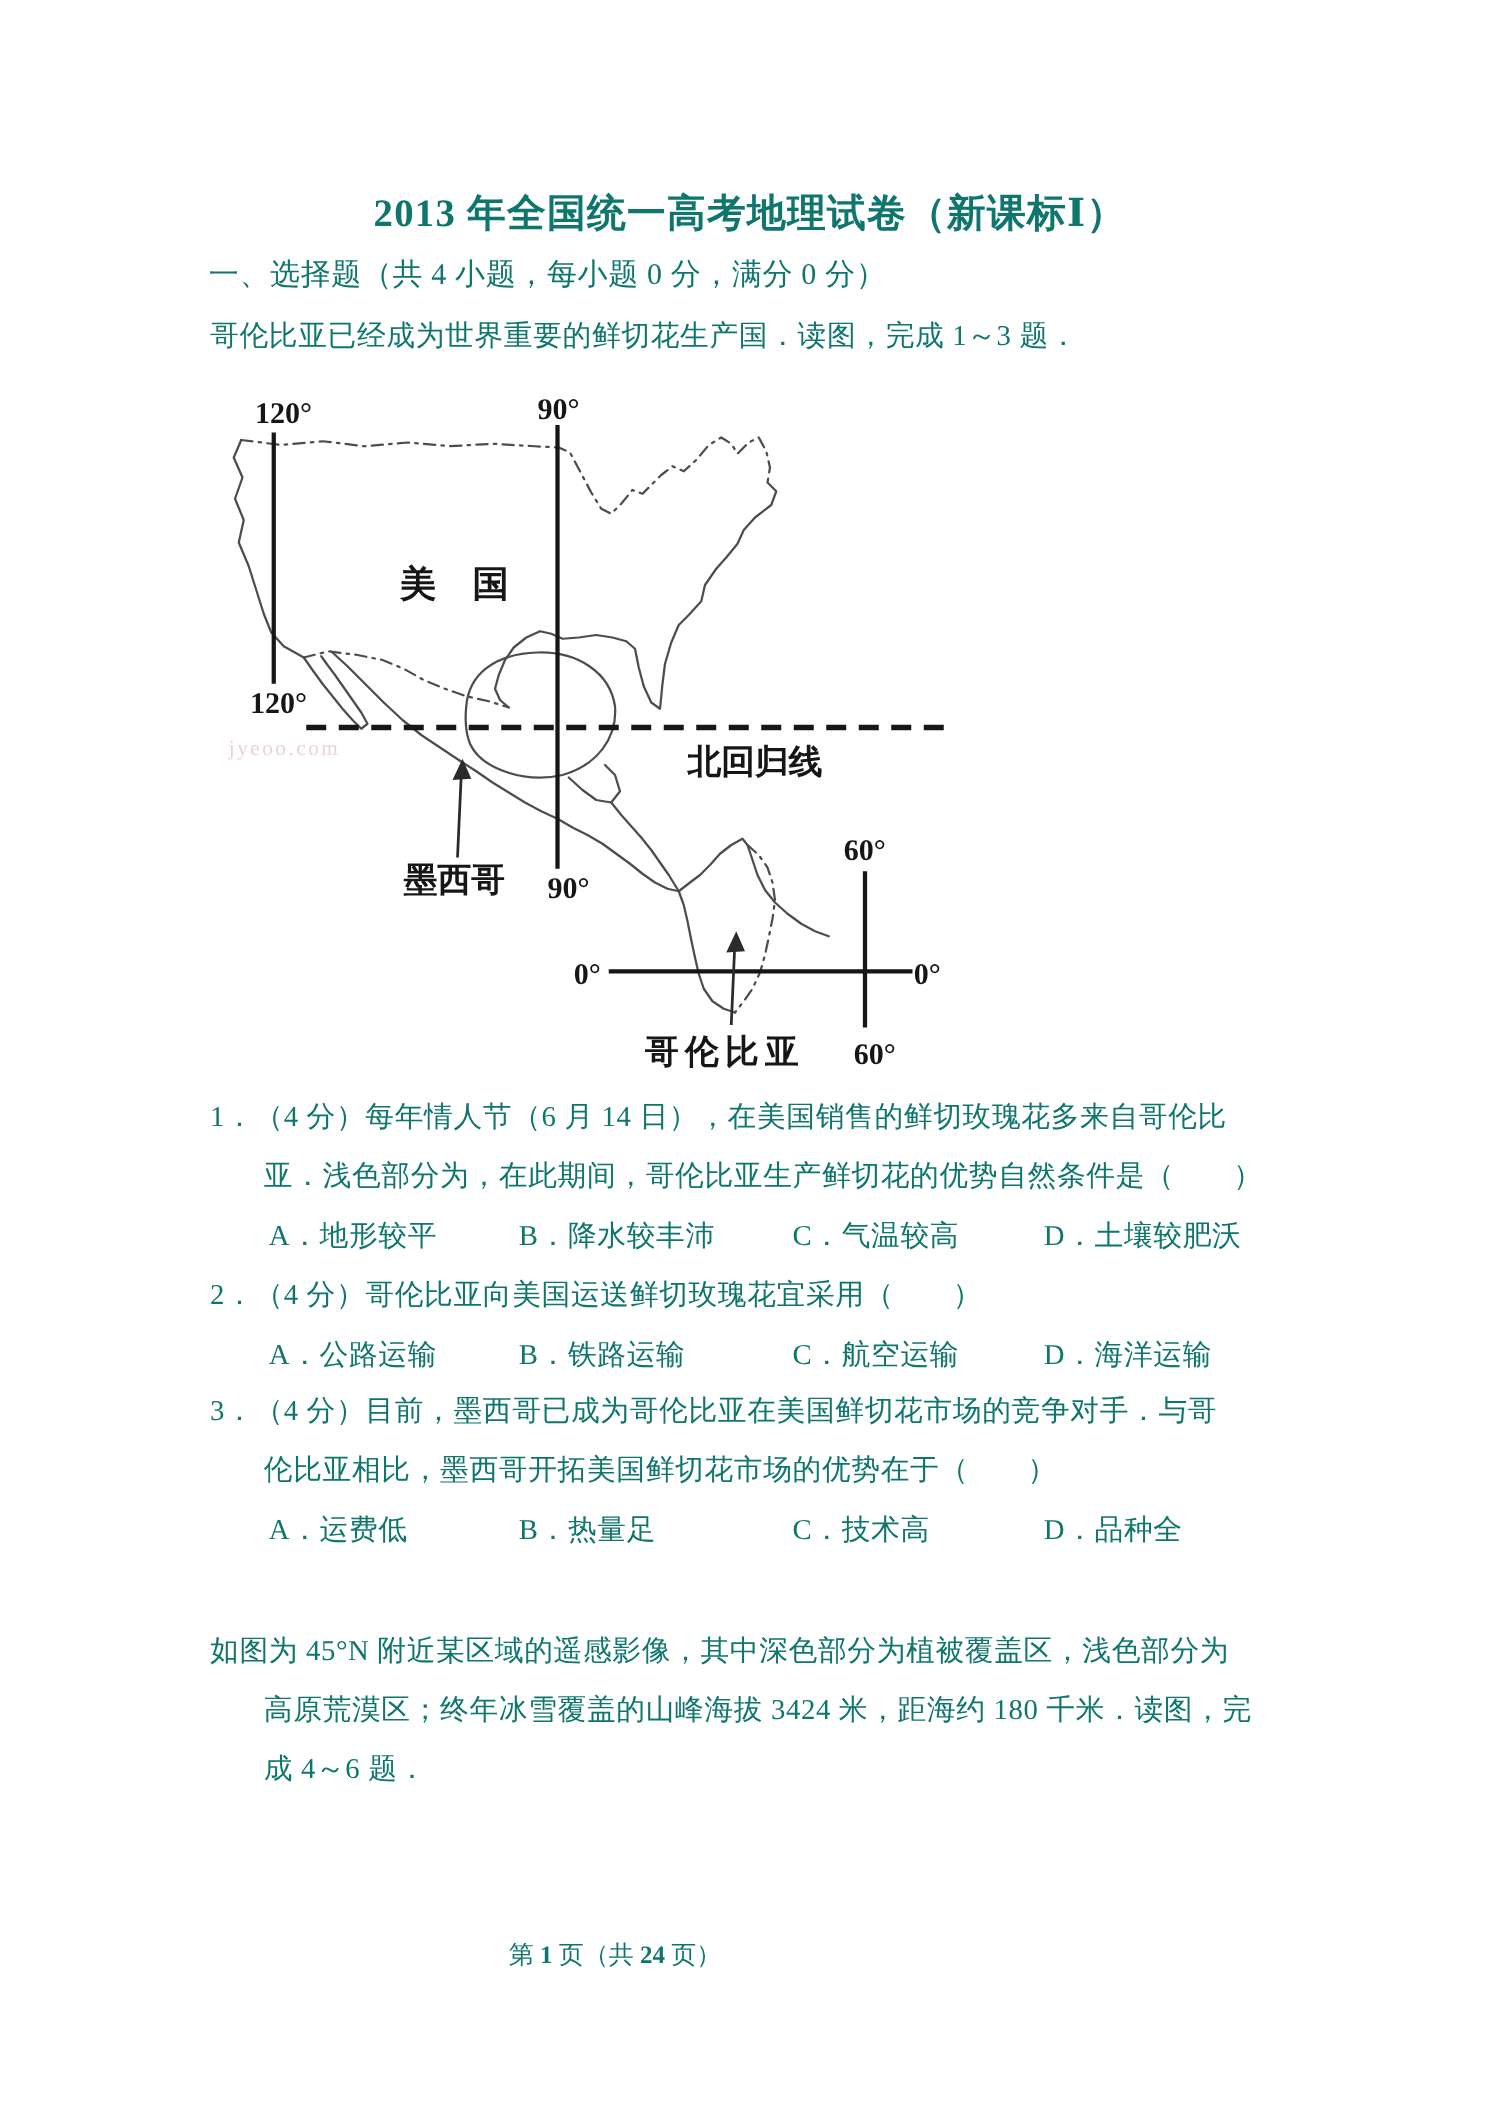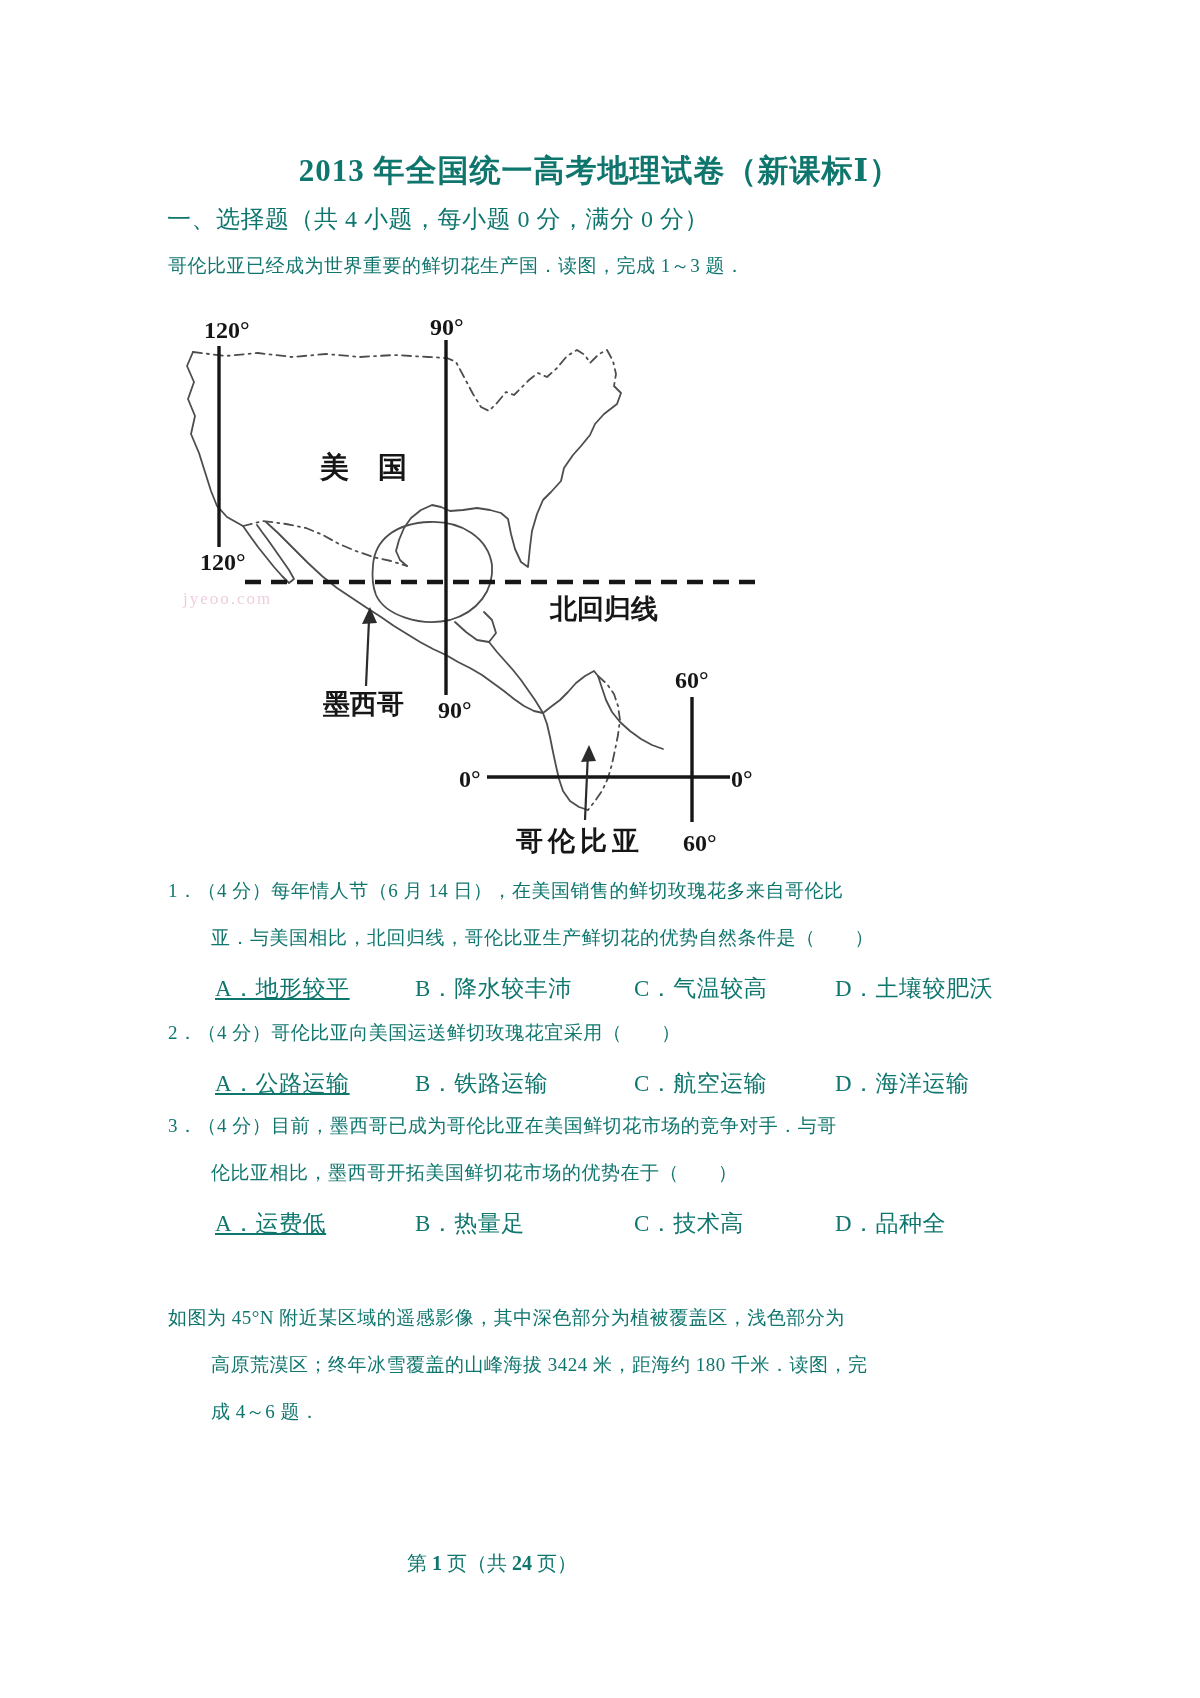--- a/index.html
+++ b/index.html
@@ -9,24 +9,24 @@
     overflow:hidden;
   }
   .abs { position:absolute; }
   .title {
     top:150px; left:0; width:1200px; text-align:center;
     font-size:31px; font-weight:bold; letter-spacing:1px;
   }
   .heading {
     top:203px; left:167px; font-size:24px; font-weight:normal; letter-spacing:0.5px;
   }
-  .line { position:absolute; left:168px; font-size:19px; white-space:pre; letter-spacing:0.5px; }
+  .line { position:absolute; left:168px; font-size:23px; white-space:pre; letter-spacing:0.5px; }
   .cont { left:211px; }
   .opts { position:absolute; left:215px; display:flex; font-size:23px; white-space:pre; letter-spacing:0.5px; }
-  .opt0 { width:200px;text-decoration:underline; } .opt1 { width:219px; } .opt2 { width:201px; }
+  .opt0 { width:200px; } .opt1 { width:219px; } .opt2 { width:201px; }
   .footer {
     top:1550px; left:0; width:984px; text-align:center; font-size:20px;
   }
   .footer b { font-weight:bold; }
   svg text { font-family:"Liberation Serif","DejaVu Serif",serif; fill:#161616; }
   .deg { font-size:24px; font-weight:bold; }
   .mapname { font-weight:bold; }
   .coast { fill:none; stroke:#4d4d4d; stroke-width:1.8; stroke-linejoin:round; stroke-linecap:round; }
   .border { fill:none; stroke:#4d4d4d; stroke-width:1.8; stroke-linejoin:round; stroke-linecap:round; stroke-dasharray:9 5 2 5; }
   .refline { stroke:#161616; stroke-width:3.4; }
@@ -90,21 +90,21 @@
 
     <text class="mapname" x="320" y="477" font-size="29">美　国</text>
     <text class="mapname" x="323" y="713" font-size="27">墨西哥</text>
     <text class="mapname" x="516" y="850" font-size="27" letter-spacing="5">哥伦比亚</text>
     <text class="mapname" x="550" y="618" font-size="27">北回归线</text>
 
     <text class="watermark" x="183" y="604">jyeoo.com</text>
   </svg>
 
   <div class="line" style="top:878px;">1．（4 分）每年情人节（6 月 14 日），在美国销售的鲜切玫瑰花多来自哥伦比</div>
-  <div class="line cont" style="top:925px;">亚．与美国相比，北回归线，哥伦比亚生产鲜切花的优势自然条件是（　　）</div>
+  <div class="line cont" style="top:925px;">亚．浅色部分为，在此期间，哥伦比亚生产鲜切花的优势自然条件是（　　）</div>
   <div class="opts" style="top:973px;">
     <span class="opt0">A．地形较平</span>
     <span class="opt1">B．降水较丰沛</span>
     <span class="opt2">C．气温较高</span>
     <span class="opt3">D．土壤较肥沃</span>
   </div>
 
   <div class="line" style="top:1020px;">2．（4 分）哥伦比亚向美国运送鲜切玫瑰花宜采用（　　）</div>
   <div class="opts" style="top:1068px;">
     <span class="opt0">A．公路运输</span>

